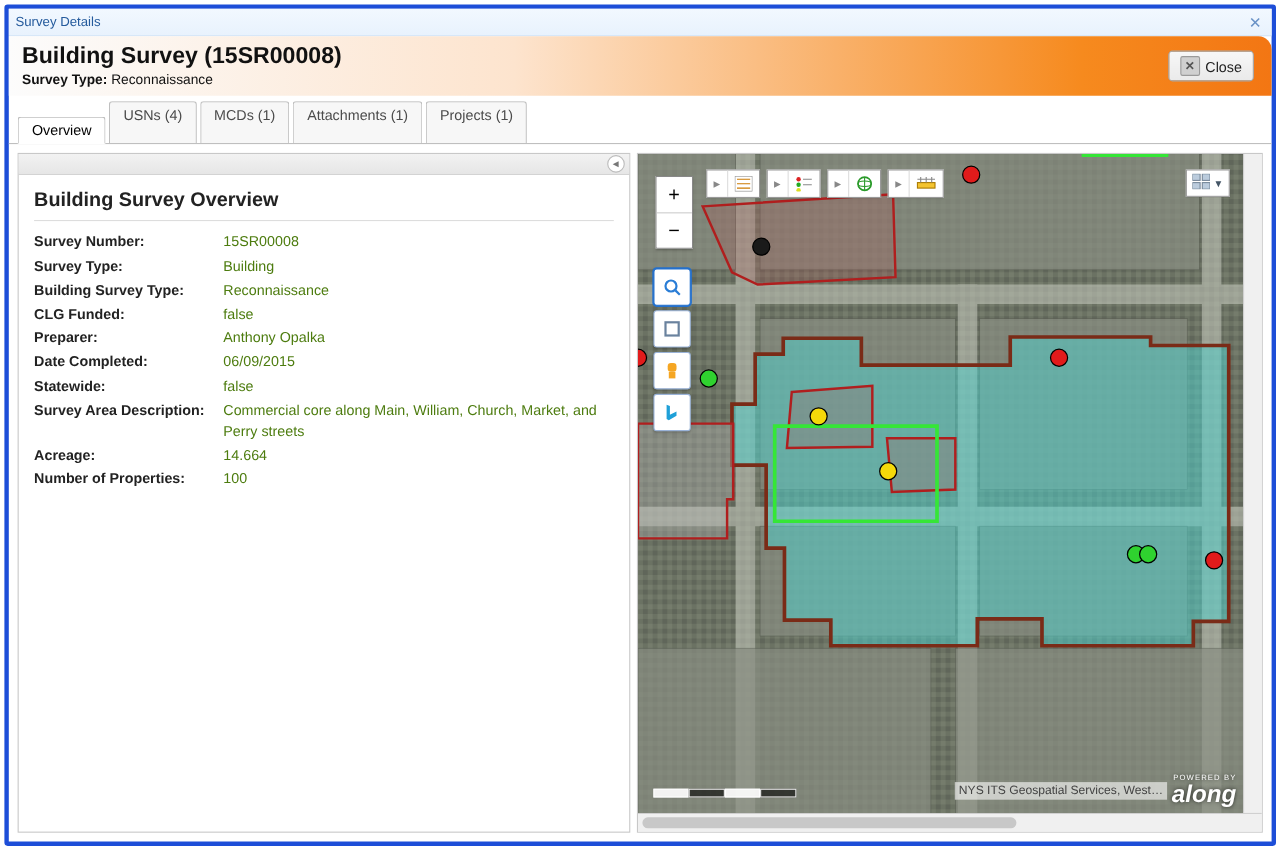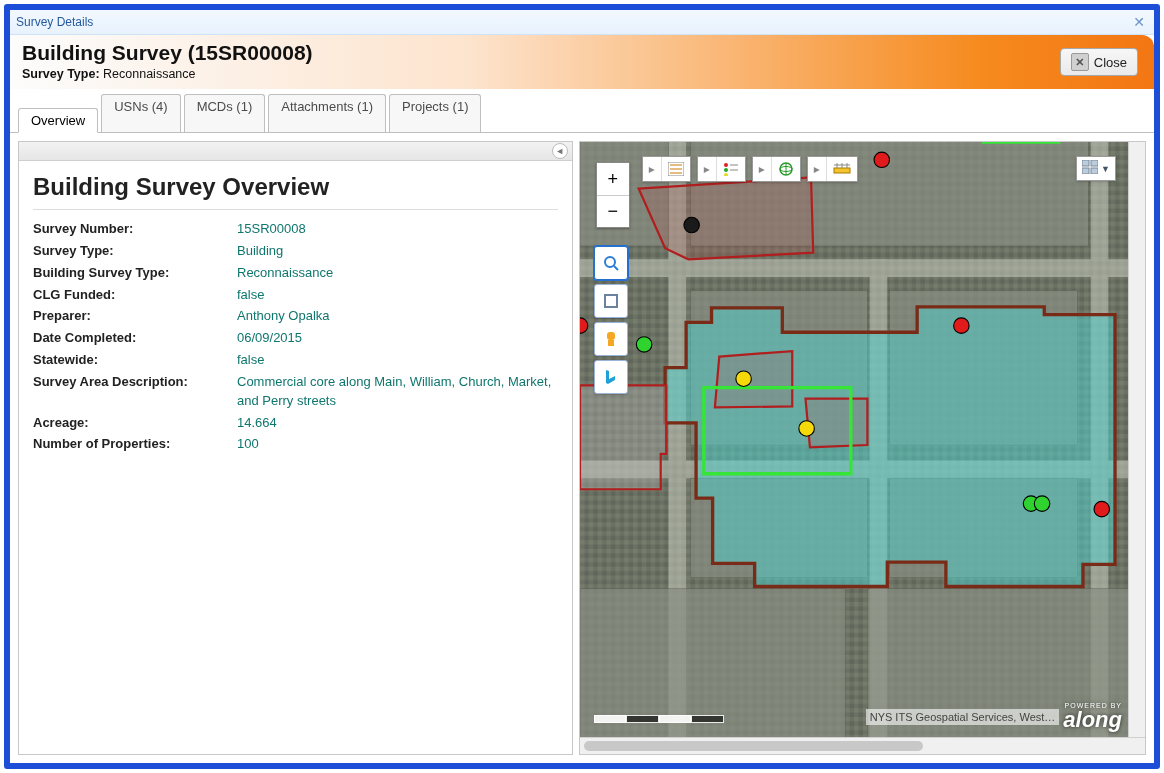--- a/index.html
+++ b/index.html
@@ -8,21 +8,21 @@
     font-family: "Segoe UI", Arial, sans-serif;
     font-size: 13px;
     background: #fff;
     color: #222;
     height: 100%;
     overflow: hidden;
   }
   .window {
     position: absolute;
     inset: 4px;
-    border: 6px solid #1d4ed8;
+    border: 4px solid #1d4ed8;
     border-radius: 3px;
     display: flex;
     flex-direction: column;
     background: #fff;
   }
   .titlebar {
     height: 24px;
     background: linear-gradient(#f2f8ff, #e8f2fd);
     border-bottom: 1px solid #cfe2f7;
     display: flex;
@@ -147,37 +147,36 @@
   }
   .panel-body {
     padding: 12px 14px;
     overflow: auto;
     flex: 1;
   }
   .panel-body h2 {
     margin: 0 0 8px 0;
     font-family: "Century Gothic", "Segoe UI", sans-serif;
     font-weight: bold;
-    font-size: 24px;
+    font-size: 18px;
   }
   hr.sep { border: none; border-top: 1px solid #ddd; margin: 4px 0 10px 0; }
   .kv { display: flex; margin-bottom: 3px; line-height: 1.45; }
   .kv .k {
     flex: 0 0 165px;
     font-family: "Century Gothic", "Segoe UI", sans-serif;
     font-weight: bold;
     font-size: 13px;
     padding-right: 7px;
   }
   .kv .v {
     flex: 1;
     font-family: "Century Gothic", "Segoe UI", sans-serif;
     font-size: 13px;
-    color: #0f766e;
-    margin-left: 32px;
+    color: #4d7c0f;
   }
   
   .right-panel {
     flex: 1;
     display: flex;
     flex-direction: column;
     border: 1px solid #c8c8c8;
     min-width: 0;
     min-height: 0;
   }

